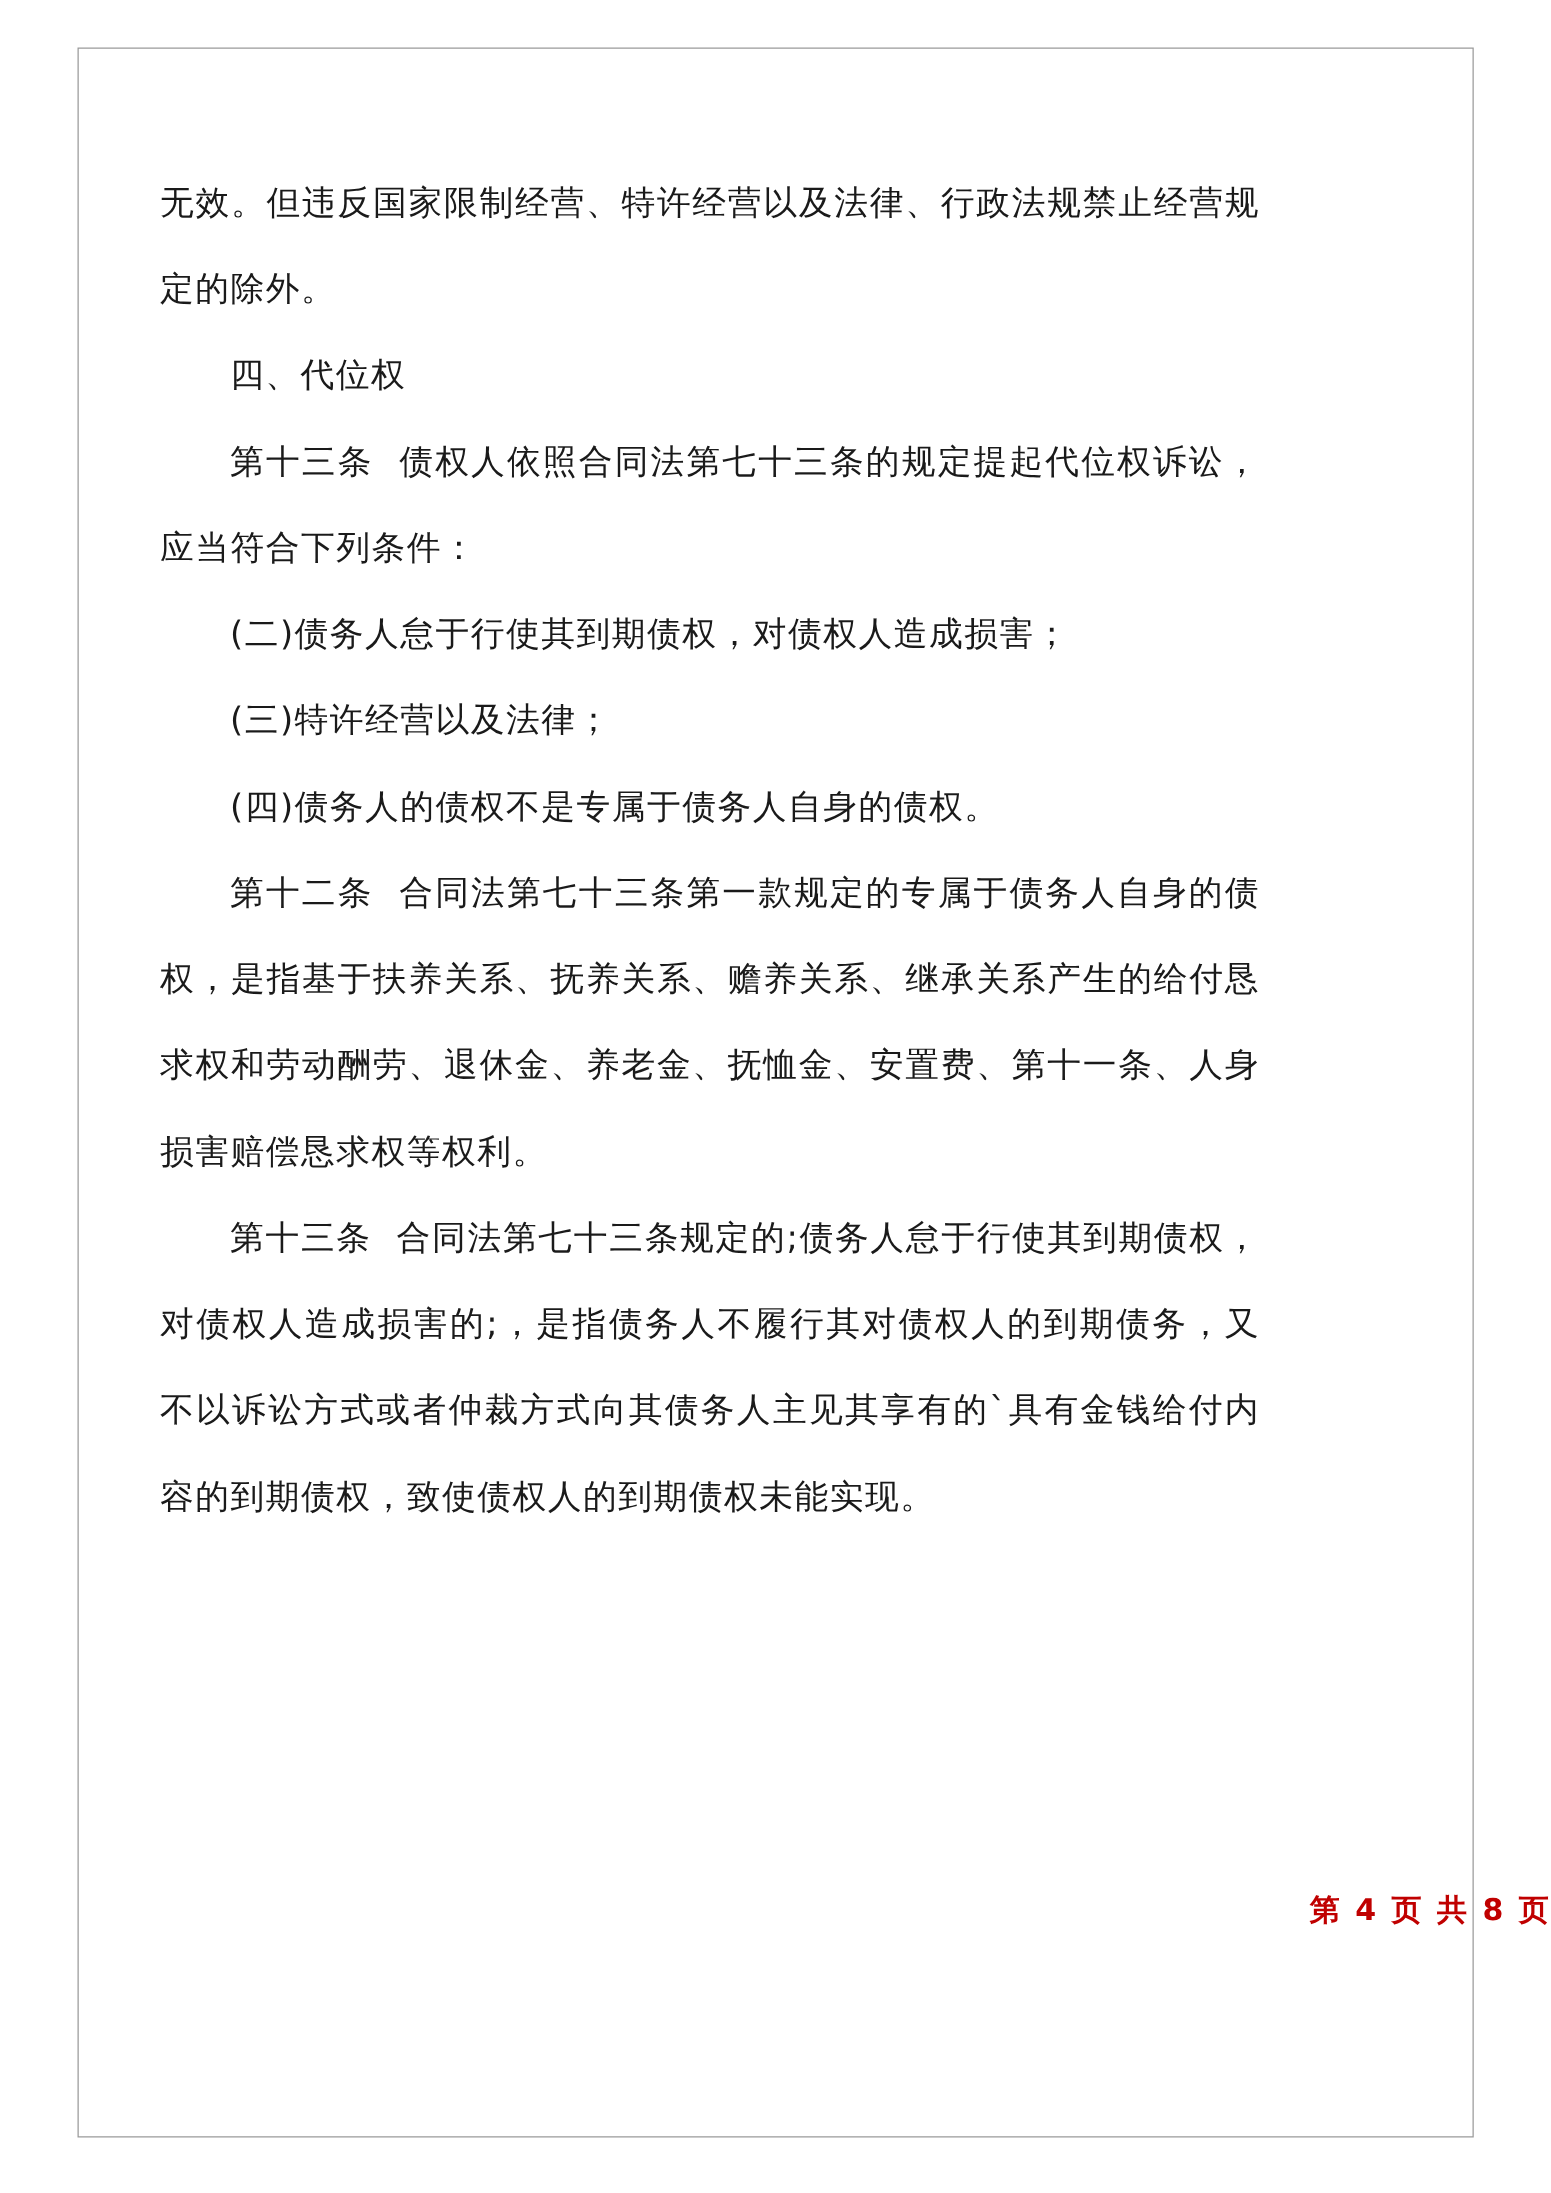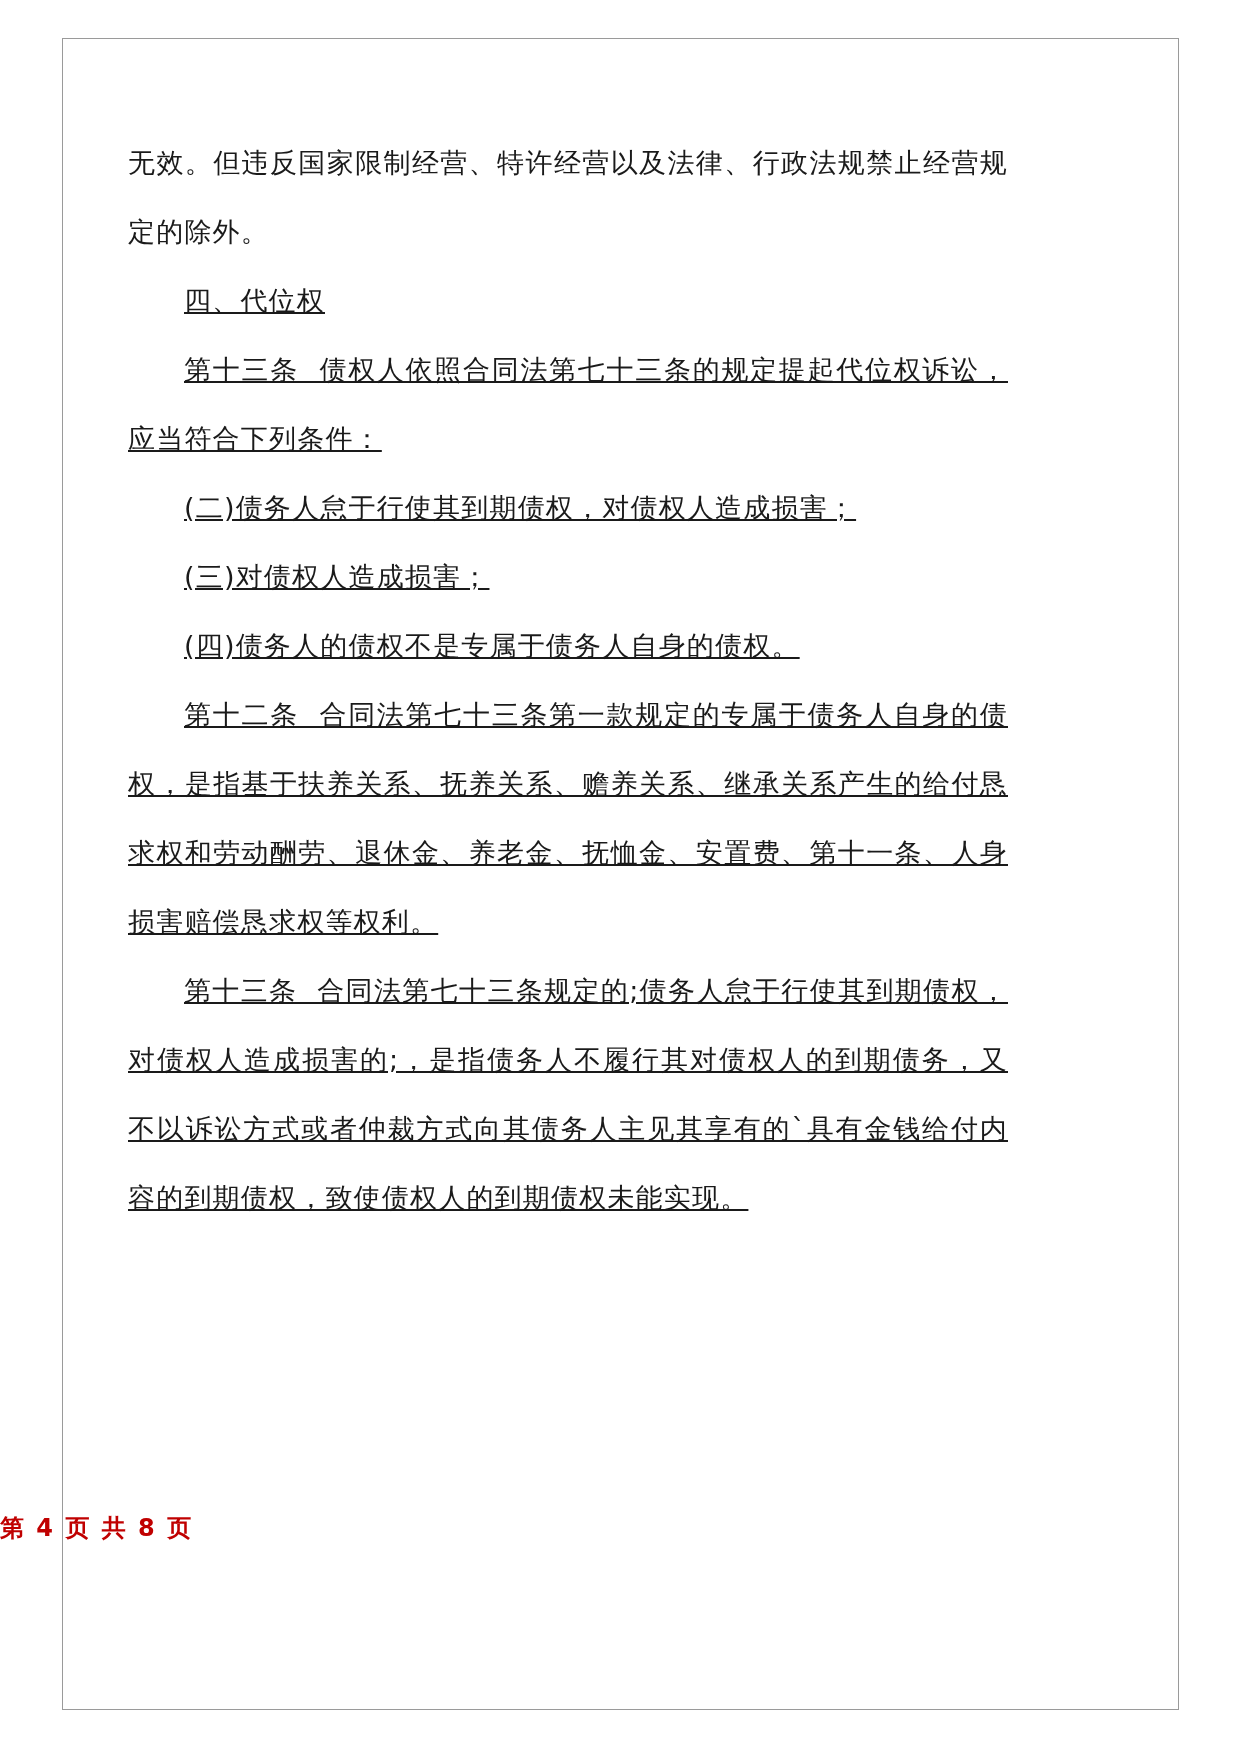--- a/index.html
+++ b/index.html
@@ -42,48 +42,47 @@
     font-size: 27px;
     line-height: 69px;
     color: #1a1a1a;
     letter-spacing: 1.2px;
     text-align: justify;
     text-justify: inter-ideograph;
     white-space: pre-wrap;
   }
   p.indent {
     text-indent: 56px;
-    text-decoration: underline;
   }
   .footer {
     position: absolute;
     left: 0;
     top: 1512px;
     width: 1241px;
-    text-align: left;
+    text-align: right;
     font-family: "DejaVu Sans", "Liberation Sans", sans-serif;
     font-size: 24px;
     color: #c00000;
     letter-spacing: 2px;
     font-weight: bold;
   }
 </style>
 </head>
 <body>
 
 <div class="page">
 
   <div class="page-border"></div>
 
   <div class="content">
     <p class="para">无效。但违反国家限制经营、特许经营以及法律、行政法规禁止经营规定的除外。</p>
     <p class="para indent">四、代位权</p>
     <p class="para indent">第十三条  债权人依照合同法第七十三条的规定提起代位权诉讼，应当符合下列条件：</p>
     <p class="para indent">(二)债务人怠于行使其到期债权，对债权人造成损害；</p>
-    <p class="para indent">(三)对债权人造成损害；</p>
+    <p class="para indent">(三)特许经营以及法律；</p>
     <p class="para indent">(四)债务人的债权不是专属于债务人自身的债权。</p>
     <p class="para indent">第十二条  合同法第七十三条第一款规定的专属于债务人自身的债权，是指基于扶养关系、抚养关系、赡养关系、继承关系产生的给付恳求权和劳动酬劳、退休金、养老金、抚恤金、安置费、第十一条、人身损害赔偿恳求权等权利。</p>
     <p class="para indent">第十三条  合同法第七十三条规定的;债务人怠于行使其到期债权，对债权人造成损害的;，是指债务人不履行其对债权人的到期债务，又不以诉讼方式或者仲裁方式向其债务人主见其享有的`具有金钱给付内容的到期债权，致使债权人的到期债权未能实现。</p>
   </div>
 
   <div class="footer">第 4 页   共 8 页</div>
 
 </div>
 
 </body></html>

